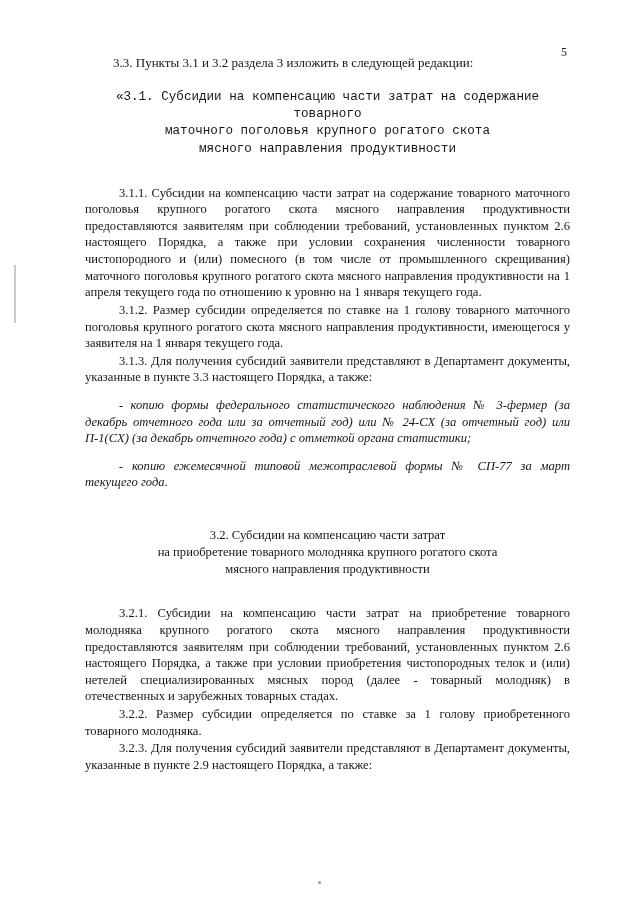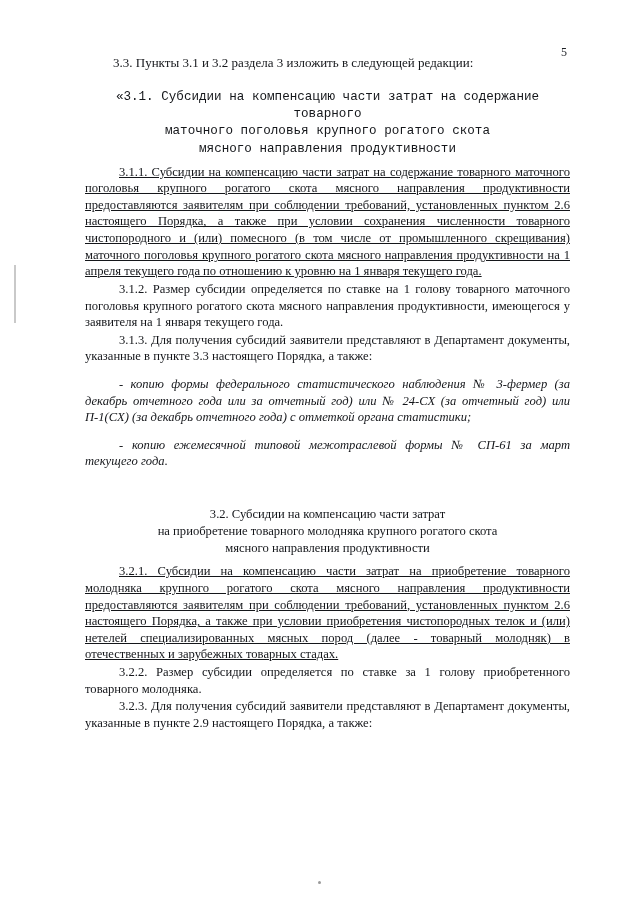--- a/index.html
+++ b/index.html
@@ -63,23 +63,22 @@
     margin-top: 18px;
     line-height: 1.36;
   }
   .center-title .tl {
     display: block;
     font-family: Liberation Mono, monospace;
   }
   .para {
     text-align: justify;
     text-indent: 34px;
-    margin-top: 6px;
+    margin-top: 27px;
     hyphens: none;
-    text-decoration: underline;
   }
   .para-tight {
     text-align: justify;
     text-indent: 34px;
     margin-top: 1px;
   }
   .dash-para {
     text-align: justify;
     text-indent: 34px;
     margin-top: 11px;
@@ -113,21 +112,21 @@
     </div>
 
     <p class="para">3.1.1. Субсидии на компенсацию части затрат на содержание товарного маточного поголовья крупного рогатого скота мясного направления продуктивности предоставляются заявителям при соблюдении требований, установленных пунктом 2.6 настоящего Порядка, а также при условии сохранения численности товарного чистопородного и (или) помесного (в том числе от промышленного скрещивания) маточного поголовья крупного рогатого скота мясного направления продуктивности на 1 апреля текущего года по отношению к уровню на 1 января текущего года.</p>
 
     <p class="para-tight">3.1.2. Размер субсидии определяется по ставке на 1 голову товарного маточного поголовья крупного рогатого скота мясного направления продуктивности, имеющегося у заявителя на 1 января текущего года.</p>
 
     <p class="para-tight">3.1.3. Для получения субсидий заявители представляют в Департамент документы, указанные в пункте 3.3 настоящего Порядка, а также:</p>
 
     <p class="dash-para">- копию формы федерального статистического наблюдения № 3-фермер (за декабрь отчетного года или за отчетный год) или № 24-СХ (за отчетный год) или П-1(СХ) (за декабрь отчетного года) с отметкой органа статистики;</p>
 
-    <p class="dash-para">- копию ежемесячной типовой межотраслевой формы № СП-61 за март текущего года.</p>
+    <p class="dash-para">- копию ежемесячной типовой межотраслевой формы № СП-77 за март текущего года.</p>
 
     <div class="section-title">
       <span class="tl">3.2. Субсидии на компенсацию части затрат</span>
       <span class="tl">на приобретение товарного молодняка крупного рогатого скота</span>
       <span class="tl">мясного направления продуктивности</span>
     </div>
 
     <p class="para">3.2.1. Субсидии на компенсацию части затрат на приобретение товарного молодняка крупного рогатого скота мясного направления продуктивности предоставляются заявителям при соблюдении требований, установленных пунктом 2.6 настоящего Порядка, а также при условии приобретения чистопородных телок и (или) нетелей специализированных мясных пород (далее - товарный молодняк) в отечественных и зарубежных товарных стадах.</p>
 
     <p class="para-tight">3.2.2. Размер субсидии определяется по ставке за 1 голову приобретенного товарного молодняка.</p>

